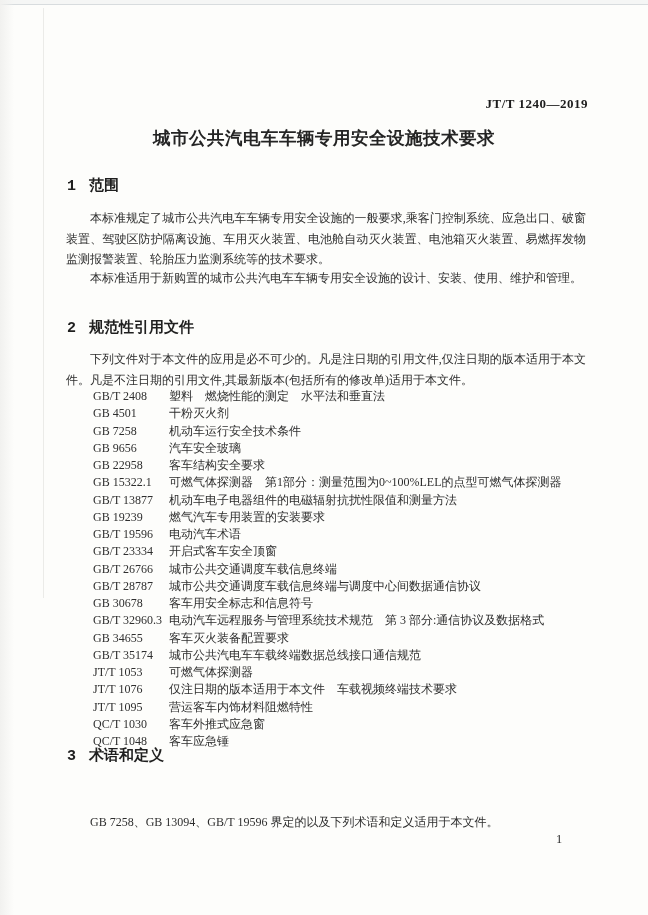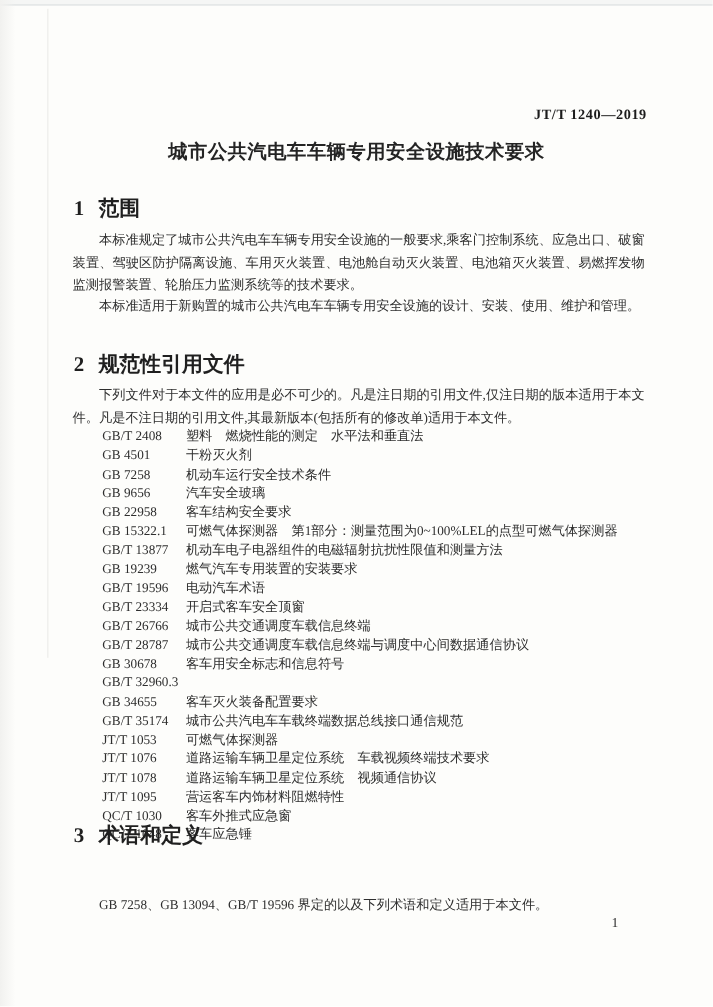--- a/index.html
+++ b/index.html
@@ -41,22 +41,22 @@
   }
   .doc-title {
     position: absolute; top: 126px; left: 0; width: 100%;
     margin: 0; text-align: center;
     font-family: "Liberation Sans", "DejaVu Sans", sans-serif;
     font-weight: bold; font-size: 17.5px; letter-spacing: 0.5px;
     color: #242424;
   }
   .sec-heading {
     position: absolute; left: 67px;
-    font-family: Liberation Serif, serif;
-    font-weight: bold; font-size: 19px; color: #1f1f1f;
+    font-family: Liberation Mono, monospace;
+    font-weight: bold; font-size: 15px; color: #1f1f1f;
     white-space: nowrap;
   }
   .sec-heading .sec-label { margin-left: 13px; }
   .body-p {
     position: absolute; left: 66px; width: 520px;
     margin: 0;
     font-size: 12px; line-height: 20.5px;
     text-align: justify; text-indent: 2em;
     color: #2e2e2e;
   }
@@ -161,46 +161,43 @@
     <span class="ref-title">城市公共交通调度车载信息终端与调度中心间数据通信协议</span>
   </div>
 
   <div class="ref-row">
     <span class="ref-code">GB 30678</span>
     <span class="ref-title">客车用安全标志和信息符号</span>
   </div>
 
   <div class="ref-row">
     <span class="ref-code">GB/T 32960.3</span>
+    <span class="ref-title">电动汽车远程服务与管理系统技术规范　第 3 部分:通信协议及数据格式</span>
   </div>
 
   <div class="ref-row">
     <span class="ref-code">GB 34655</span>
     <span class="ref-title">客车灭火装备配置要求</span>
   </div>
 
   <div class="ref-row">
     <span class="ref-code">GB/T 35174</span>
     <span class="ref-title">城市公共汽电车车载终端数据总线接口通信规范</span>
   </div>
 
   <div class="ref-row">
     <span class="ref-code">JT/T 1053</span>
     <span class="ref-title">可燃气体探测器</span>
   </div>
 
   <div class="ref-row">
     <span class="ref-code">JT/T 1076</span>
-    <span class="ref-title">道路运输车辆卫星定位系统　车载视频终端技术要求</span>
-  </div>
-
-  <div class="ref-row">
-    <span class="ref-code">JT/T 1078</span>
-    <span class="ref-title">道路运输车辆卫星定位系统　视频通信协议</span>
-  </div>
+    <span class="ref-title">仅注日期的版本适用于本文件　车载视频终端技术要求</span>
+  </div>
+
 
   <div class="ref-row">
     <span class="ref-code">JT/T 1095</span>
     <span class="ref-title">营运客车内饰材料阻燃特性</span>
   </div>
 
   <div class="ref-row">
     <span class="ref-code">QC/T 1030</span>
     <span class="ref-title">客车外推式应急窗</span>
   </div>

